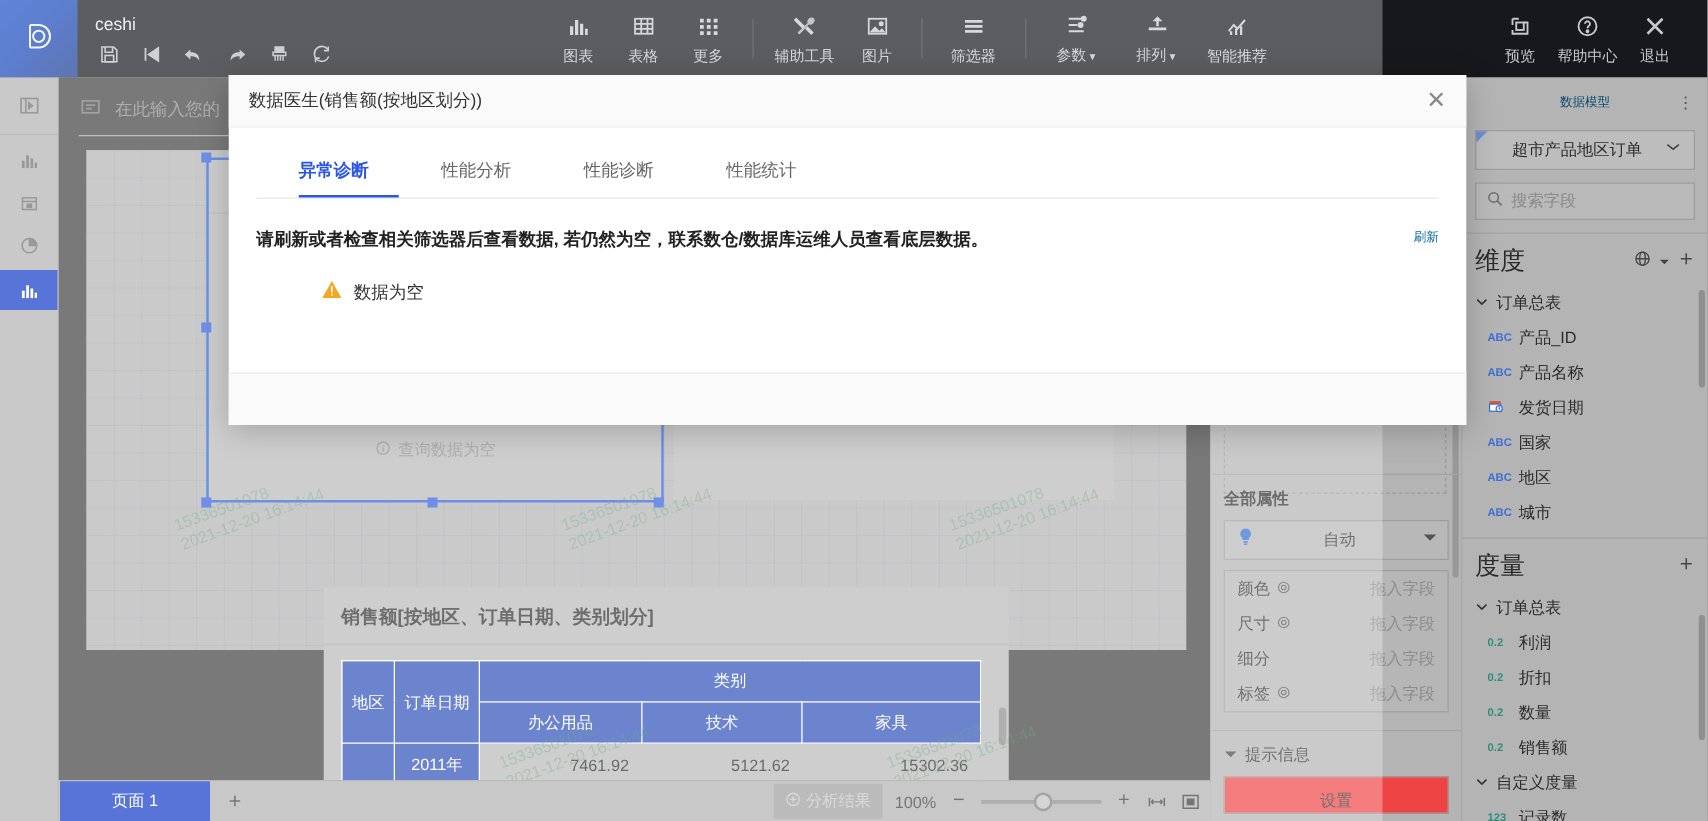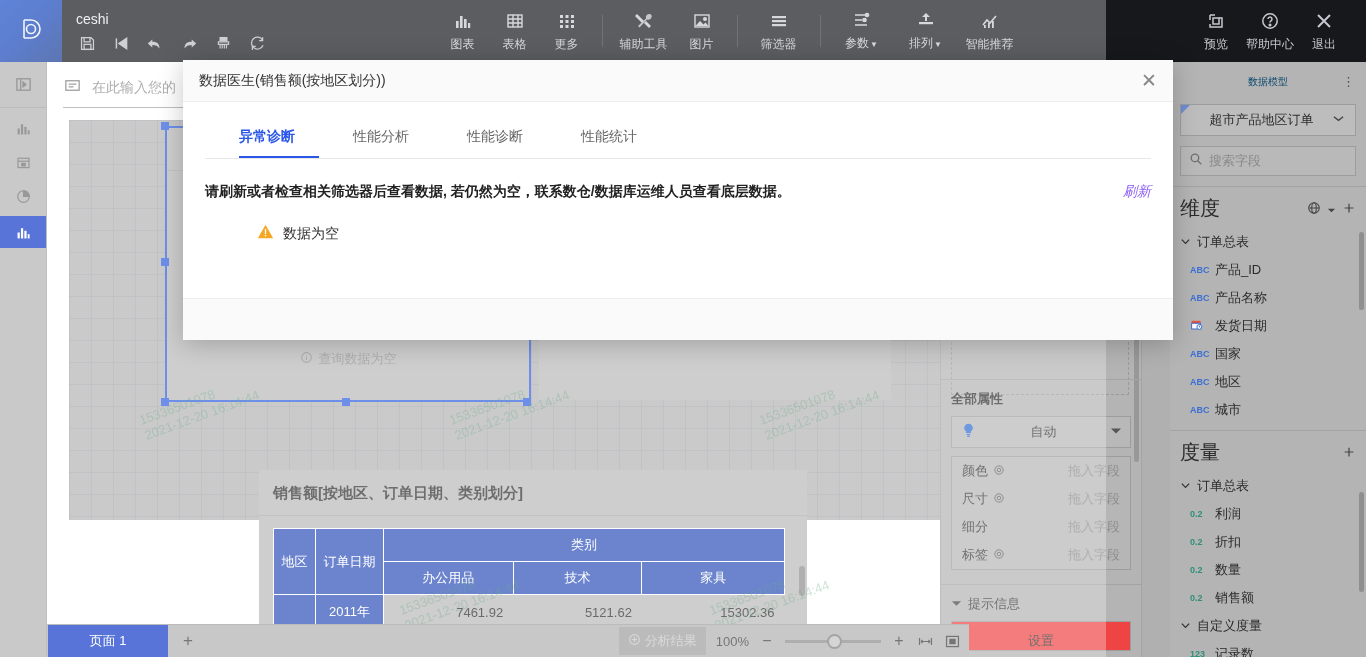--- a/index.html
+++ b/index.html
@@ -49,21 +49,21 @@
   }
   .rail-top { height: 46px; display: flex; align-items: center; justify-content: center;
               border-bottom: 1px solid #a0a0a0; color: #6d6d6d; cursor: pointer; }
   .rail-item { height: 28px; display: flex; align-items: center; justify-content: center;
                color: #6d6d6d; cursor: pointer; margin-top: 6px; }
   .rail-item.active { background: #1139c8; color: #fff; height: 32px; margin-top: 6px; }
 
   
   .canvas-wrap {
     position: absolute; left: 47px; top: 62px; width: 921px; height: 562px;
-    background: #ffffff; overflow: hidden;
+    background: #404040; overflow: hidden;
   }
   .note-row { display: flex; align-items: center; gap: 10px; padding: 14px 16px 0 16px; }
   .note-icon { color: #7a7a7a; }
   .note-text { color: #8b8b8b; font-size: 14px; }
   .note-underline { margin: 8px 16px 0 16px; height: 1px; background: #a2a2a2; width: 276px; }
 
   .grid-area {
     position: absolute; left: 22px; top: 58px; width: 880px; height: 400px;
     background-color: #b4b4b4;
     background-image:
@@ -118,21 +118,21 @@
   .tbl-scroll { position: absolute; right: 2px; top: 96px; width: 6px; height: 30px;
                 background: #8f8f8f; border-radius: 3px; }
 
   .watermark {
     position: absolute; color: #2e8b57; opacity: .33; font-size: 13px;
     transform: rotate(-20deg); white-space: nowrap; pointer-events: none; line-height: 16px;
   }
 
   
   .props {
-    position: absolute; left: 940px; top: 62px; width: 202px; height: 595px;
+    position: absolute; left: 968px; top: 62px; width: 202px; height: 595px;
     background: #b4b4b4; border-left: 1px solid #a4a4a4; border-right: 1px solid #a4a4a4;
   }
   .dashed-box {
     position: absolute; left: 10px; top: 255px; width: 178px; height: 78px;
     border: 1px dashed #9a9a9a; background: #b4b4b4;
   }
   .sec { padding: 10px 10px 0 10px; }
   .sec-title { font-size: 13px; color: #2d2d2d; font-weight: 600; margin-bottom: 8px; }
   .select-box {
     height: 32px; background: #b8b8b8; border: 1px solid #9d9d9d;
@@ -234,21 +234,21 @@
   .tabs { display: flex; gap: 0; padding: 26px 0 0 56px; }
   .tab { font-size: 14px; color: #666; padding: 0 0 12px 0; width: 114px; text-align: left;
          cursor: pointer; position: relative; }
   .tab.active { color: #2b57e8; font-weight: 600; }
   .tab.active::after { content: ""; position: absolute; left: 0; bottom: 0; width: 80px; height: 2px;
                        background: #2b57e8; }
   .tabs-line { height: 1px; background: #e8e8e8; margin: 0 22px; }
   .modal-body { padding: 24px 22px 0 22px; position: relative; }
   .msg-row { display: flex; align-items: flex-start; }
   .msg { font-size: 14px; color: #222; font-weight: 600; flex: 1; }
-  .refresh-link { font-size: 14px; color: #8b5cf6; cursor: pointer; padding-left: 12px; font-style: italic; }
+  .refresh-link { font-size: 10px; color: #0369a1; cursor: pointer; padding-left: 12px; }
   .warn-row { display: flex; align-items: center; gap: 9px; margin-top: 22px; padding-left: 52px; }
   .warn-text { font-size: 14px; color: #333; }
   .modal-foot { position: absolute; left: 0; right: 0; bottom: 0; height: 42px;
                 background: #fafafa; border-top: 1px solid #eee; }
 </style>
 </head>
 <body>
 
 <div id="app">
 

